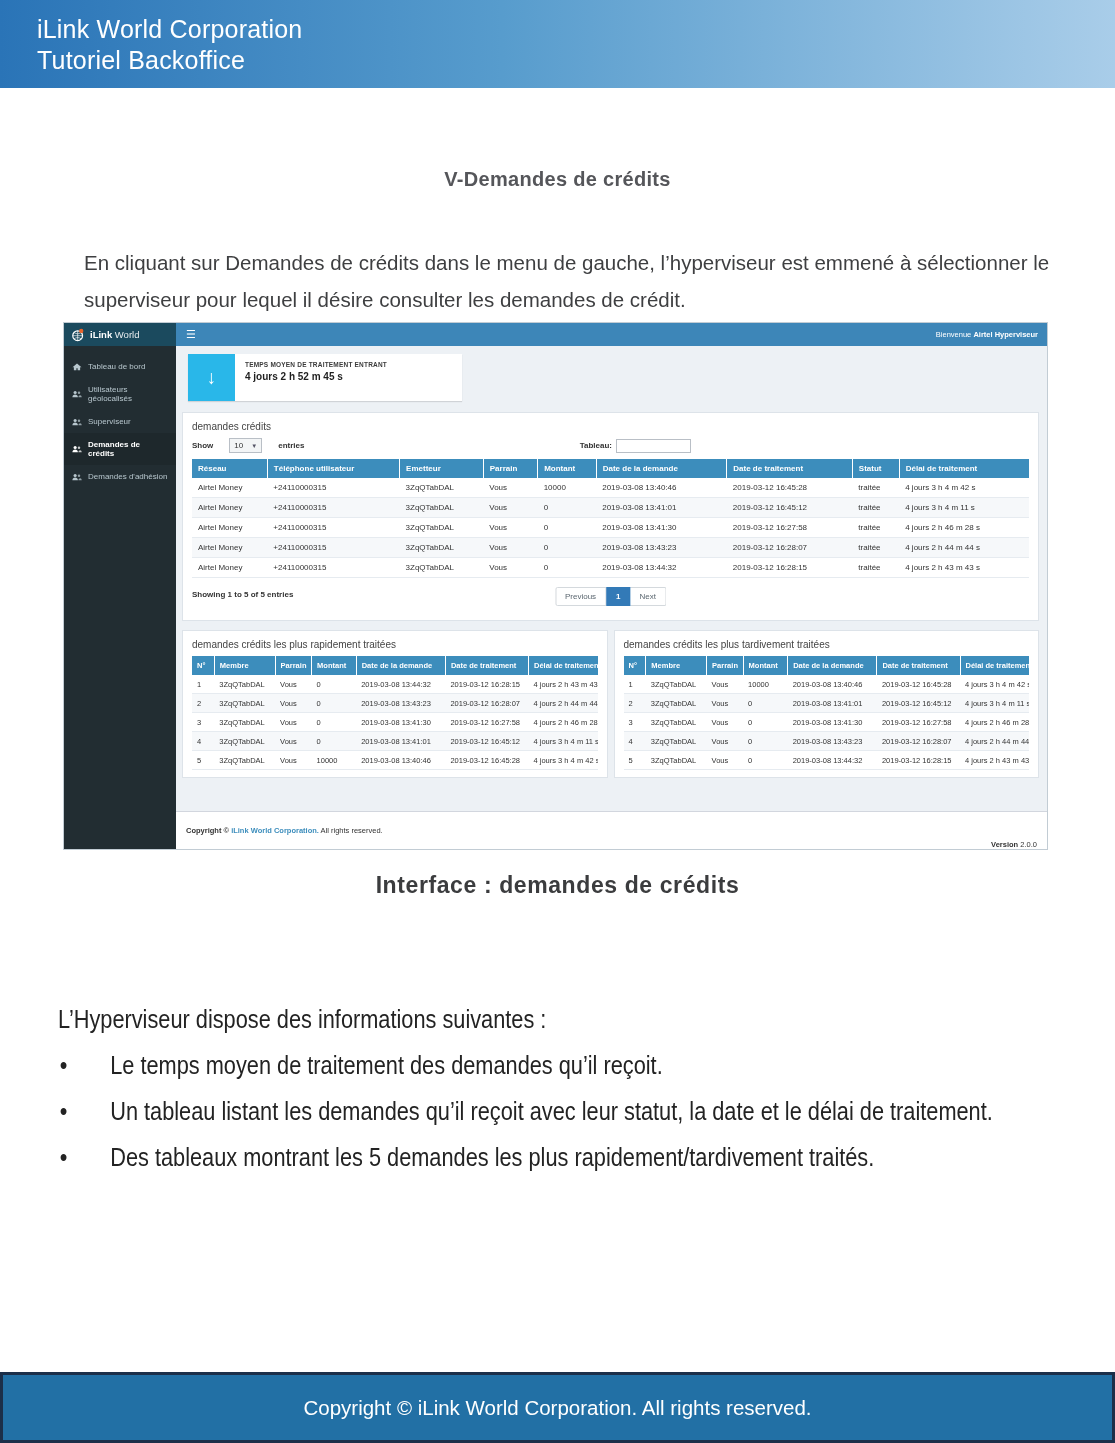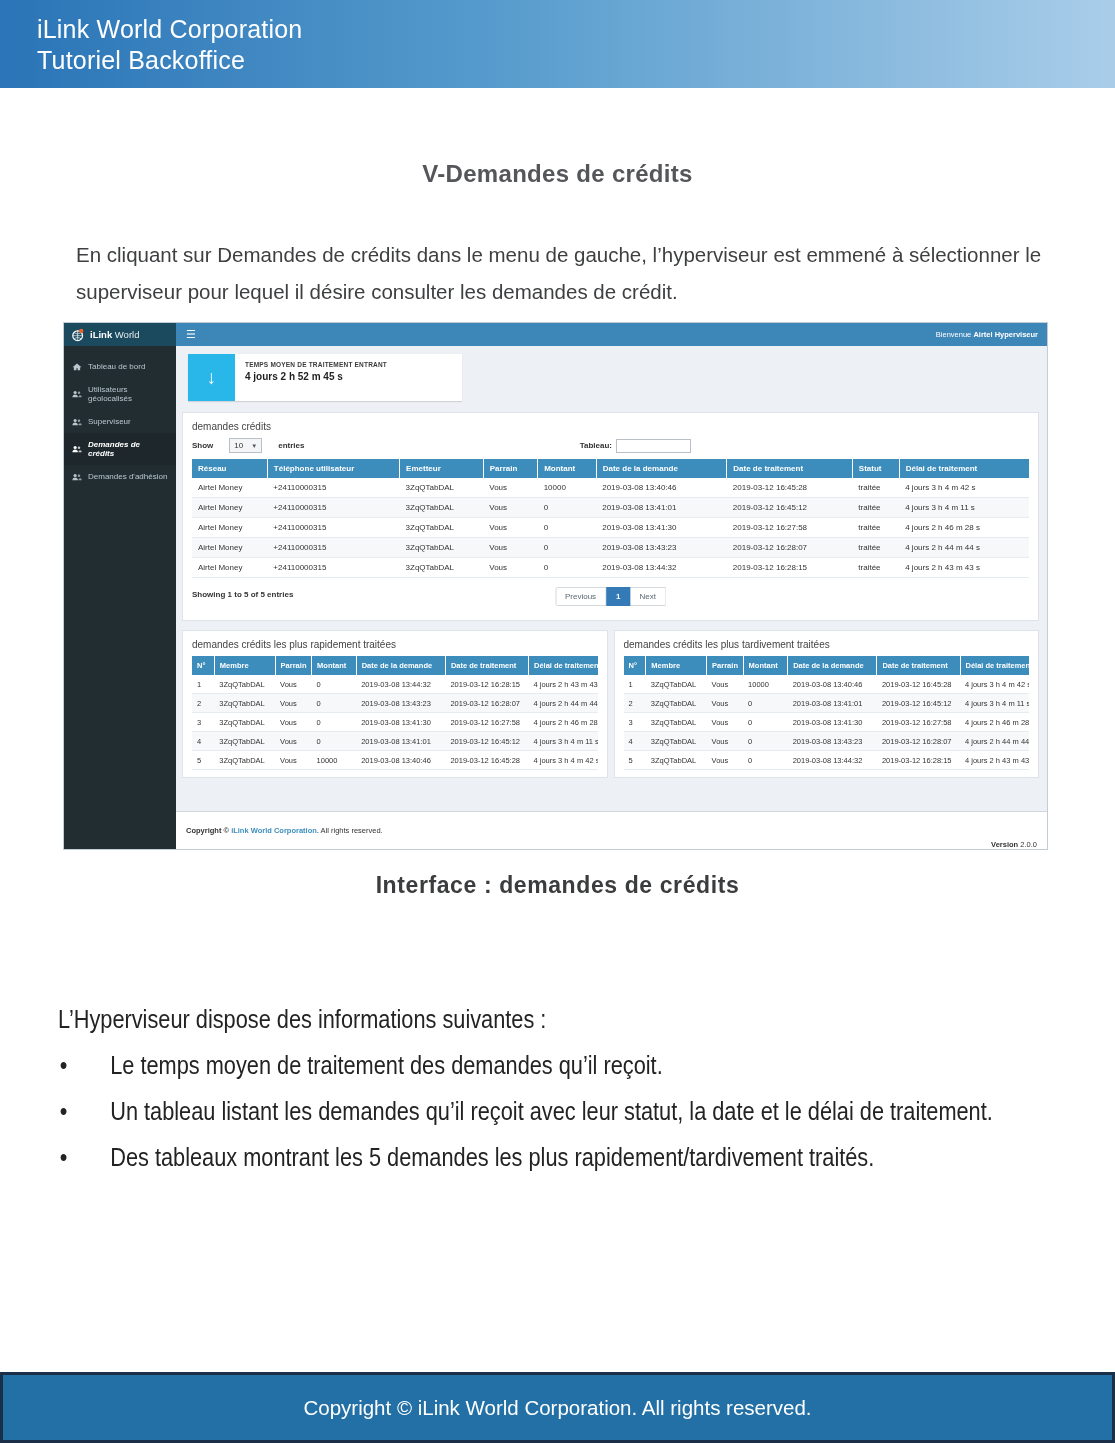--- a/index.html
+++ b/index.html
@@ -6,23 +6,23 @@
   body{font-family:"Liberation Sans", sans-serif; -webkit-font-smoothing:antialiased;}
   .page{position:relative;width:1115px;height:1443px;overflow:hidden;background:#fff;}
 
   
   .doc-header{position:absolute;left:0;top:0;width:1115px;height:88px;
     background:linear-gradient(90deg,#2a74b7 0%,#579ccd 45%,#a9cde9 100%);
     color:#fff;box-sizing:border-box;padding:14px 0 0 37px;}
   .doc-header-line{font-size:25px;line-height:31px;font-weight:400;letter-spacing:.2px;}
 
   
-  .doc-title{position:absolute;left:0;top:160px;width:1115px;margin:0;text-align:center;
-    font-size:24px;font-weight:700;color:#55565a;letter-spacing:.3px;}
-  .doc-intro{position:absolute;left:68px;top:228px;width:985px;margin:8px;
+  .doc-title{position:absolute;left:0;top:168px;width:1115px;margin:0;text-align:center;
+    font-size:20px;font-weight:700;color:#55565a;letter-spacing:.3px;}
+  .doc-intro{position:absolute;left:68px;top:228px;width:985px;margin:16px;
     font-size:20.5px;line-height:37px;color:#3e3f41;}
 
   
   .shot{position:absolute;left:63px;top:322px;width:985px;height:528px;
     border:1px solid #c2ccd4;box-sizing:border-box;display:flex;flex-direction:column;
     background:#edf1f5;font-family:"Liberation Sans", sans-serif;}
   .nav{height:23px;display:flex;flex:0 0 23px;}
   .brand{width:112px;background:#1b4a5e;color:#fff;display:flex;align-items:center;gap:5px;
     padding-left:7px;box-sizing:border-box;font-size:9.5px;}
   .brand b{font-weight:700;}
@@ -31,21 +31,21 @@
   .navbar{flex:1;background:#3d86b8;display:flex;align-items:center;color:#fff;}
   .hamburger{margin-left:10px;font-size:11px;cursor:pointer;line-height:1;}
   .welcome{margin-left:auto;margin-right:9px;font-size:7.5px;}
   .welcome b{font-weight:700;}
 
   .shot-body{flex:1;display:flex;min-height:0;}
   .sidebar{width:112px;background:#222d32;padding-top:9px;box-sizing:border-box;flex:0 0 112px;}
   .side-item{display:flex;align-items:center;gap:6px;padding:7px 8px;color:#b8c7ce;
     font-size:8px;cursor:pointer;}
   .side-item svg{width:10px;height:8px;fill:currentColor;flex:0 0 10px;}
-  .side-item.active{background:#1e282c;color:#ffffff;font-weight:700;font-style:italic;}
+  .side-item.active{background:#1e282c;color:#ffffff;font-weight:700;}
 
   .content-col{flex:1;display:flex;flex-direction:column;min-width:0;}
   .content{flex:1;padding:8px 8px 0 6px;box-sizing:border-box;}
 
   .stat-card{display:flex;width:274px;height:47px;background:#fff;
     box-shadow:0 1px 1px rgba(0,0,0,.12);margin:0 0 11px 6px;}
   .stat-icon{width:47px;background:#29b7e9;color:#fff;display:flex;align-items:center;
     justify-content:center;font-size:19px;font-weight:700;flex:0 0 47px;}
   .stat-text{padding:7px 10px 0 10px;}
   .stat-label{font-size:6.5px;color:#3b3b3b;font-weight:700;letter-spacing:.2px;}

